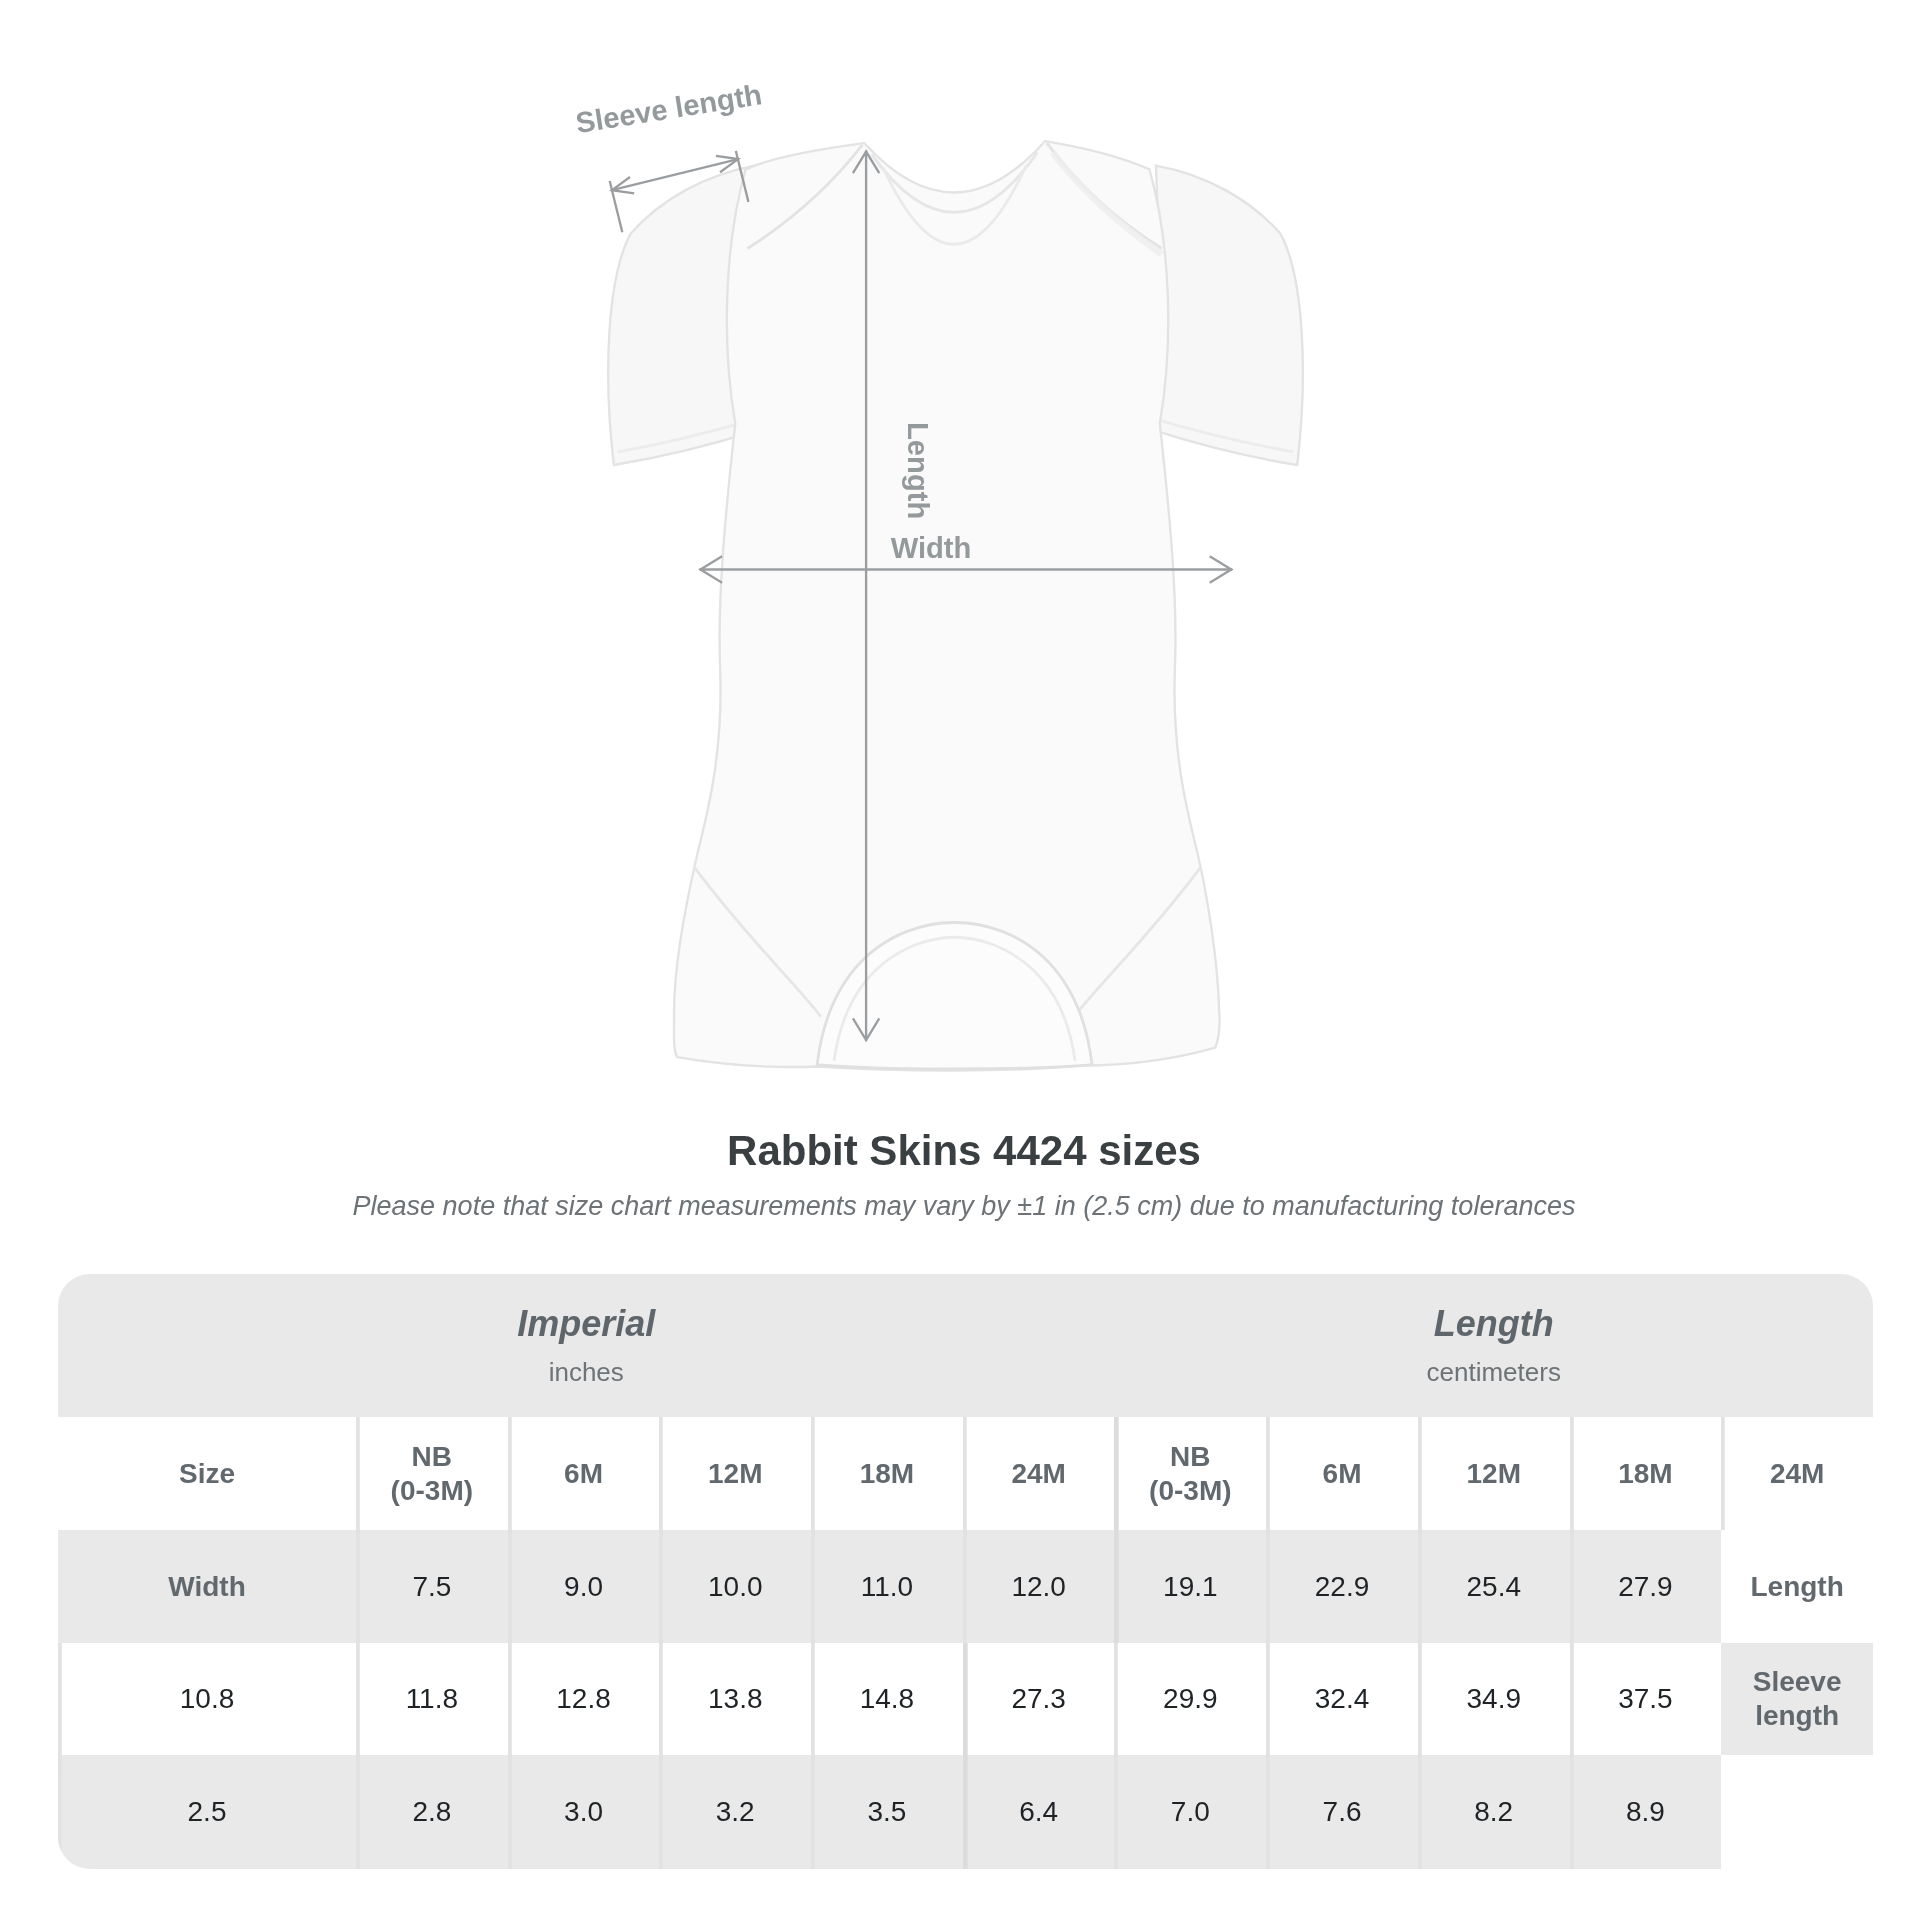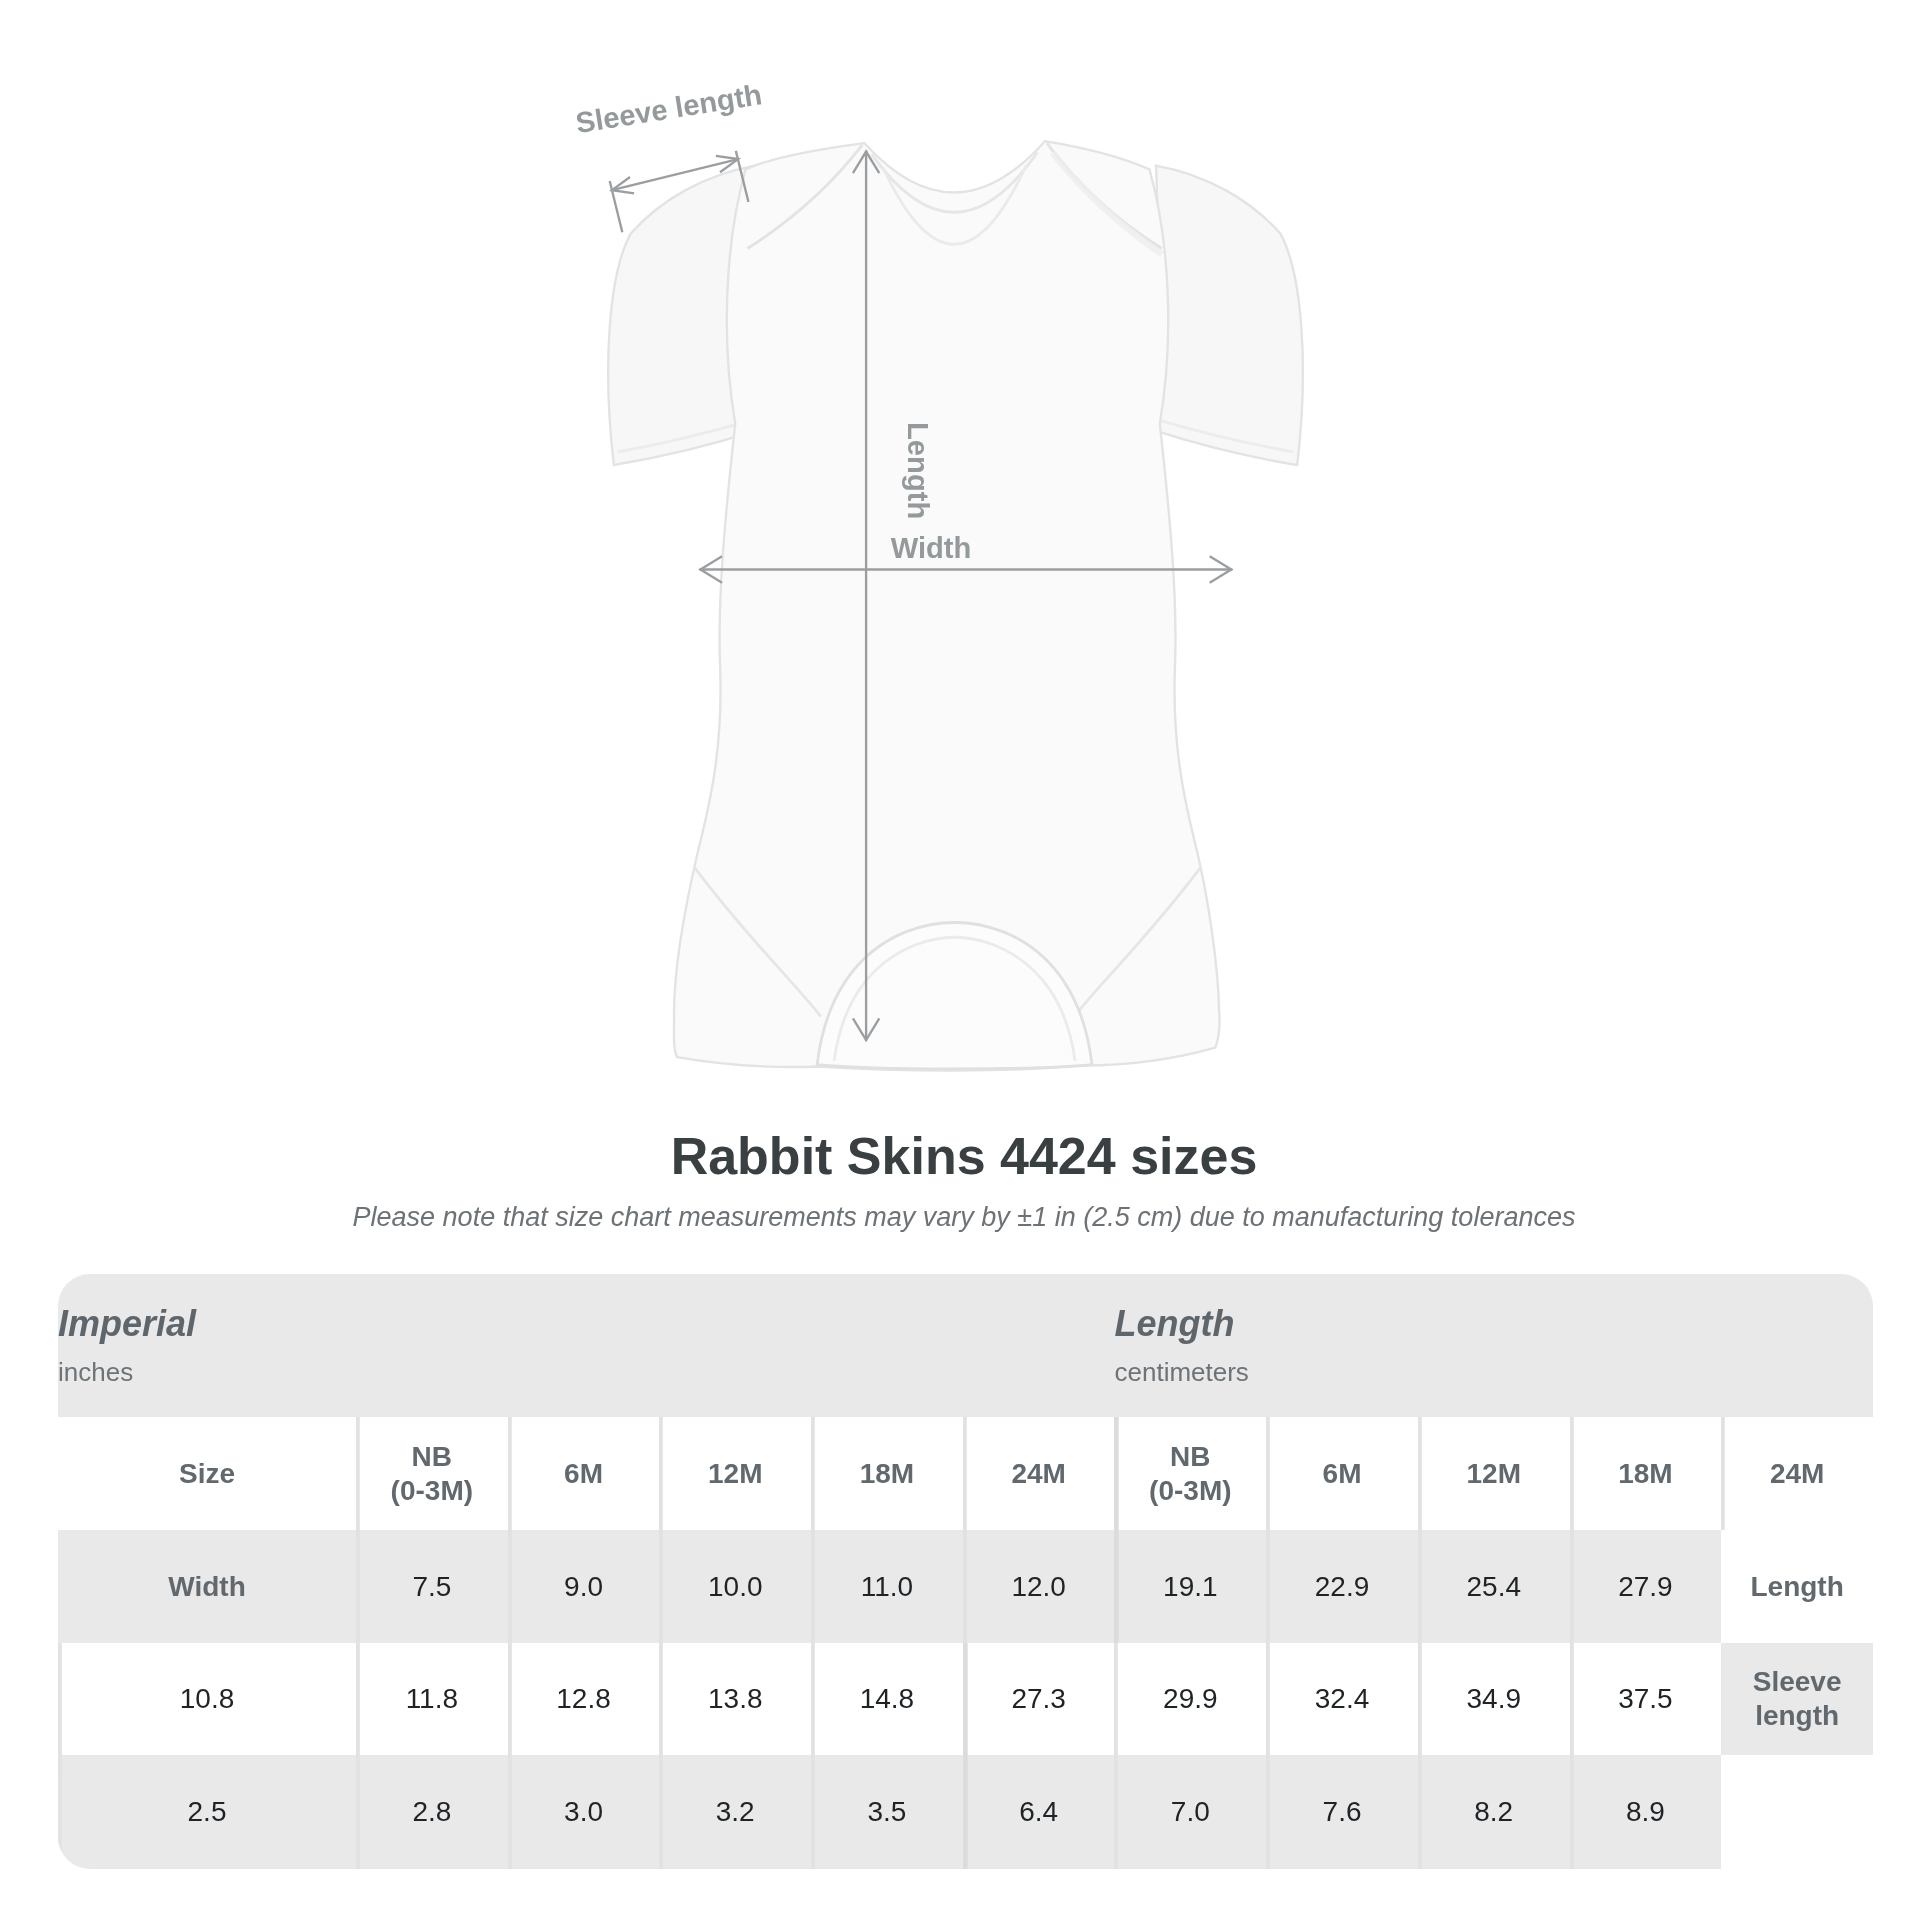--- a/index.html
+++ b/index.html
@@ -19,21 +19,21 @@
     font-family: "Liberation Sans", sans-serif;
     font-weight: bold;
     font-size: 31px;
     fill: #94999c;
   }
 
   
   .heading { position: absolute; top: 1128px; left: 0; width: 1928px; text-align: center; }
   .heading .title {
     margin: 0 0 17px 0;
-    font-size: 52px;
+    font-size: 42px;
     line-height: 1.1;
     font-weight: bold;
     color: #3a3f42;
   }
   .heading .note {
     margin: 16px;
     font-size: 27px;
     font-style: italic;
     color: #6d7276;
   }
@@ -49,20 +49,21 @@
     grid-template-columns: 298px repeat(10, 1fr);
     grid-template-rows: 143px 113px 113px 112px 114px;
     border-radius: 32px;
     overflow: hidden;
     background: #ffffff;
   }
   .band {
     background: #e9e9e9;
     display: flex;
     flex-direction: column;
+    align-items: center;
     justify-content: center;
     gap: 11.3px;
   }
   .band-imperial { grid-row: 1; grid-column: 1 / 7; }
   .band-metric   { grid-row: 1; grid-column: 7 / 12; }
   .band .gname {
     font-size: 36px;
     font-weight: bold;
     font-style: italic;
     color: #5f666b;

